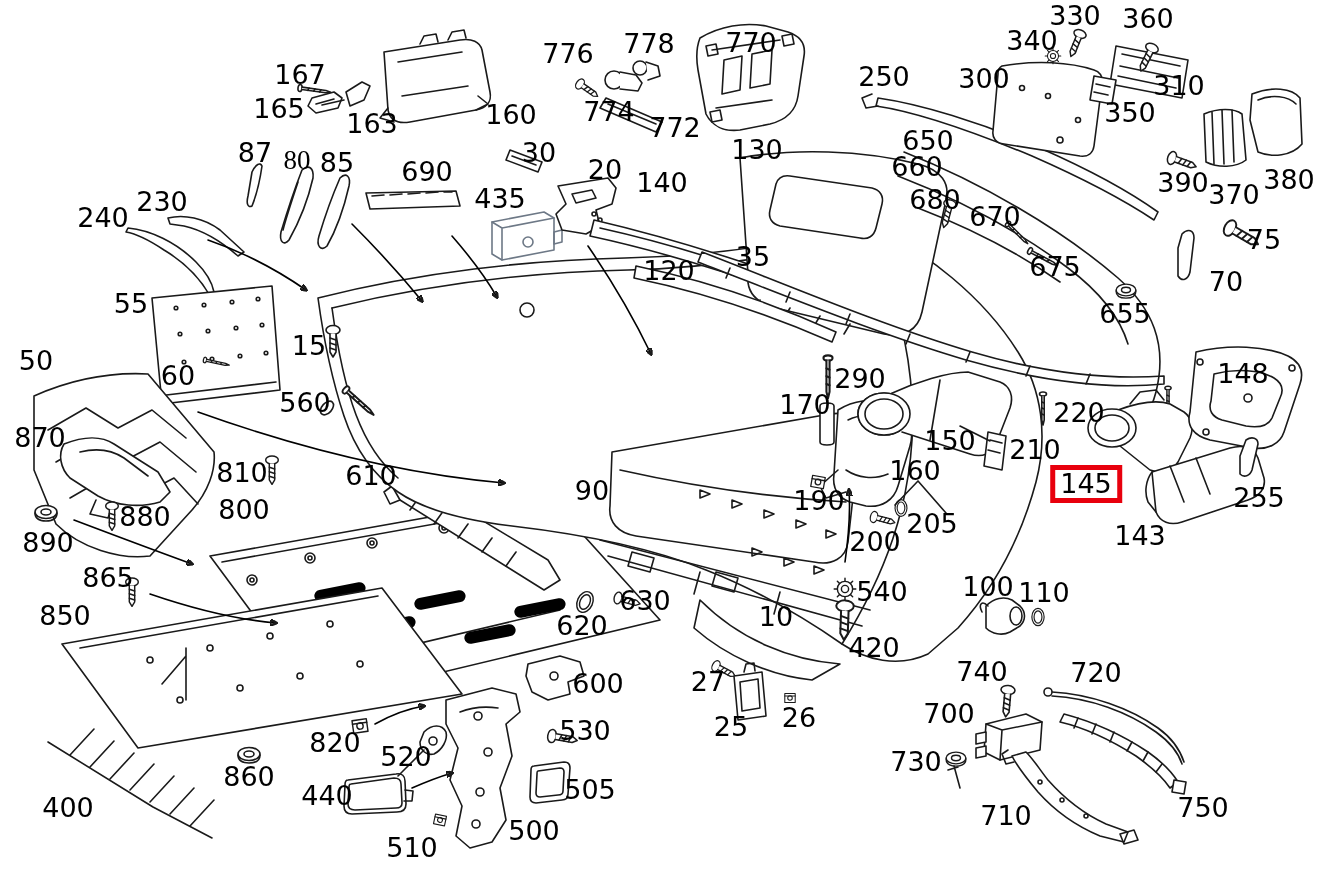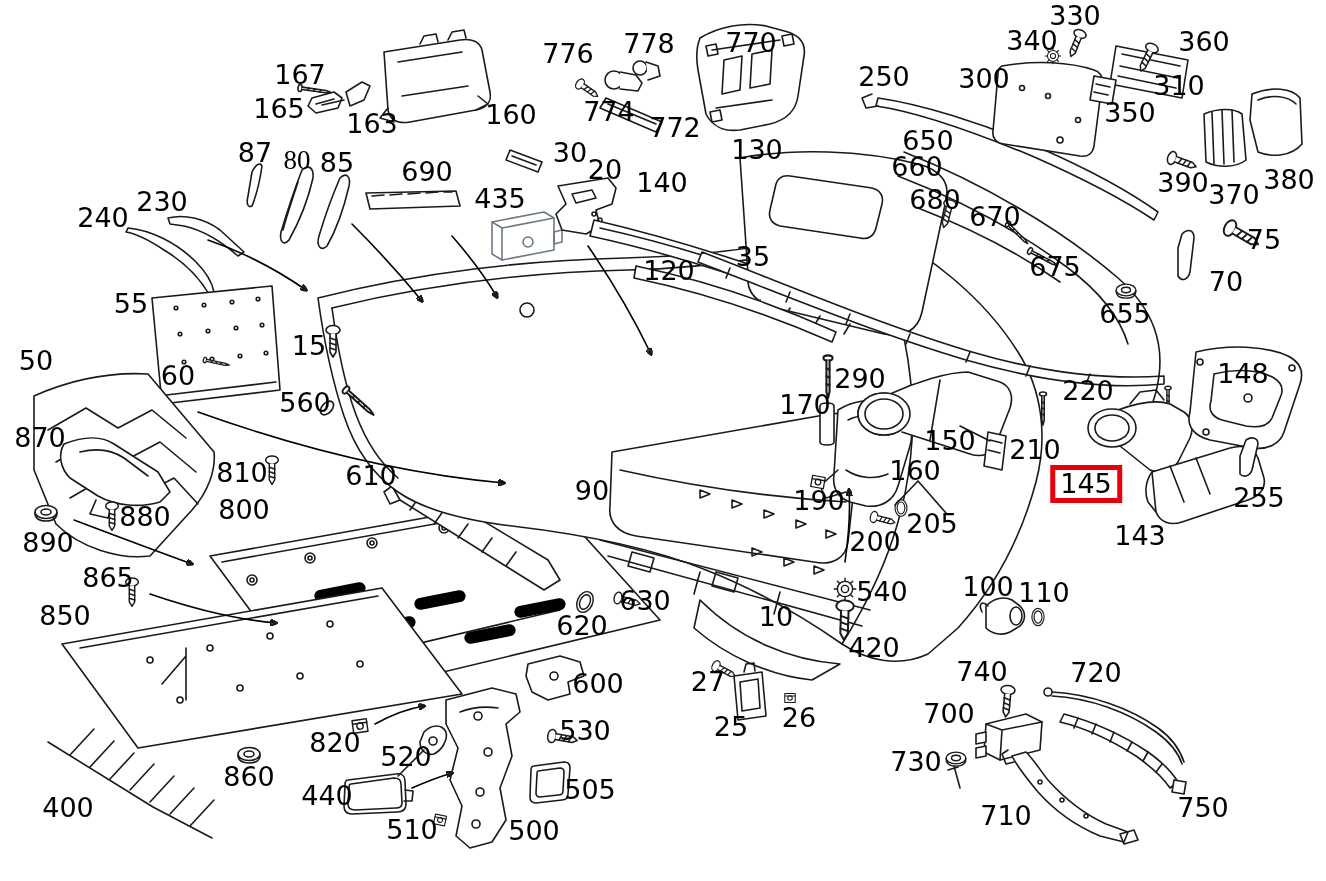--- a/index.html
+++ b/index.html
@@ -356,30 +356,30 @@
       <span class="lbl" style="left: 337px; top: 162px;">85</span>
       <span class="lbl" style="left: 427px; top: 171px;">690</span>
       <span class="lbl" style="left: 103px; top: 217px;">240</span>
       <span class="lbl" style="left: 162px; top: 201px;">230</span>
       <span class="lbl" style="left: 568px; top: 53px; text-align: right;">776</span>
       <span class="lbl" style="left: 649px; top: 43px;">778</span>
       <span class="lbl" style="left: 751px; top: 42px;">770</span>
       <span class="lbl" style="left: 511px; top: 114px;">160</span>
       <span class="lbl" style="left: 609px; top: 111px;">774</span>
       <span class="lbl" style="left: 675px; top: 127px;">772</span>
-      <span class="lbl" style="left: 570px; top: 152px;">30</span>
+      <span class="lbl" style="left: 539px; top: 152px;">30</span>
       <span class="lbl" style="left: 605px; top: 169px;">20</span>
       <span class="lbl" style="left: 662px; top: 182px;">140</span>
       <span class="lbl" style="left: 757px; top: 149px;">130</span>
       <span class="lbl" style="left: 500px; top: 198px;">435</span>
       <span class="lbl" style="left: 884px; top: 76px;">250</span>
       <span class="lbl" style="left: 984px; top: 78px;">300</span>
       <span class="lbl" style="left: 1032px; top: 40px;">340</span>
       <span class="lbl" style="left: 1075px; top: 15px;">330</span>
-      <span class="lbl" style="left: 1204px; top: 18px; margin-top: 23px;">360</span>
+      <span class="lbl" style="left: 1148px; top: 18px;">360</span>
       <span class="lbl" style="left: 1179px; top: 85px;">310</span>
       <span class="lbl" style="left: 1130px; top: 112px;">350</span>
       <span class="lbl" style="left: 928px; top: 140px;">650</span>
       <span class="lbl" style="left: 917px; top: 166px;">660</span>
       <span class="lbl" style="left: 935px; top: 199px;">680</span>
       <span class="lbl" style="left: 995px; top: 216px;">670</span>
       <span class="lbl" style="left: 1183px; top: 182px;">390</span>
       <span class="lbl" style="left: 1234px; top: 194px;">370</span>
       <span class="lbl" style="left: 1289px; top: 179px;">380</span>
       <span class="lbl" style="left: 1264px; top: 239px;">75</span>
@@ -402,37 +402,37 @@
       <span class="lbl" style="left: 592px; top: 490px;">90</span>
       <span class="lbl" style="left: 645px; top: 600px;">630</span>
       <span class="lbl" style="left: 582px; top: 625px;">620</span>
       <span class="lbl" style="left: 776px; top: 616px;">10</span>
       <span class="lbl" style="left: 819px; top: 500px;">190</span>
       <span class="lbl" style="left: 860px; top: 378px;">290</span>
       <span class="lbl" style="left: 805px; top: 404px;">170</span>
       <span class="lbl" style="left: 950px; top: 440px;">150</span>
       <span class="lbl" style="left: 915px; top: 470px;">160</span>
       <span class="lbl" style="left: 1035px; top: 449px;">210</span>
-      <span class="lbl" style="left: 1079px; top: 390px; margin-left: 9px;">220</span>
+      <span class="lbl" style="left: 1079px; top: 412px;">220</span>
       <span class="lbl" style="left: 932px; top: 523px;">205</span>
       <span class="lbl" style="left: 875px; top: 541px;">200</span>
       <span class="lbl hl" style="left: 1086px; top: 484px; border-color: rgb(232, 0, 13);">145</span>
       <span class="lbl" style="left: 1140px; top: 535px;">143</span>
       <span class="lbl" style="left: 1243px; top: 373px;">148</span>
       <span class="lbl" style="left: 1259px; top: 497px;">255</span>
       <span class="lbl" style="left: 882px; top: 591px;">540</span>
       <span class="lbl" style="left: 874px; top: 647px;">420</span>
       <span class="lbl" style="left: 988px; top: 586px;">100</span>
       <span class="lbl" style="left: 1044px; top: 592px;">110</span>
       <span class="lbl" style="left: 68px; top: 807px;">400</span>
       <span class="lbl" style="left: 249px; top: 776px;">860</span>
       <span class="lbl" style="left: 335px; top: 742px;">820</span>
       <span class="lbl" style="left: 406px; top: 756px;">520</span>
       <span class="lbl" style="left: 327px; top: 795px;">440</span>
-      <span class="lbl" style="left: 412px; top: 829px;">510</span>
+      <span class="lbl" style="left: 412px; top: 847px;">510</span>
       <span class="lbl" style="left: 598px; top: 683px;">600</span>
       <span class="lbl" style="left: 585px; top: 730px;">530</span>
       <span class="lbl" style="left: 590px; top: 789px;">505</span>
       <span class="lbl" style="left: 534px; top: 830px;">500</span>
       <span class="lbl" style="left: 708px; top: 681px;">27</span>
       <span class="lbl" style="left: 731px; top: 726px;">25</span>
       <span class="lbl" style="left: 799px; top: 717px;">26</span>
       <span class="lbl" style="left: 982px; top: 671px;">740</span>
       <span class="lbl" style="left: 1096px; top: 672px;">720</span>
       <span class="lbl" style="left: 949px; top: 713px;">700</span>

